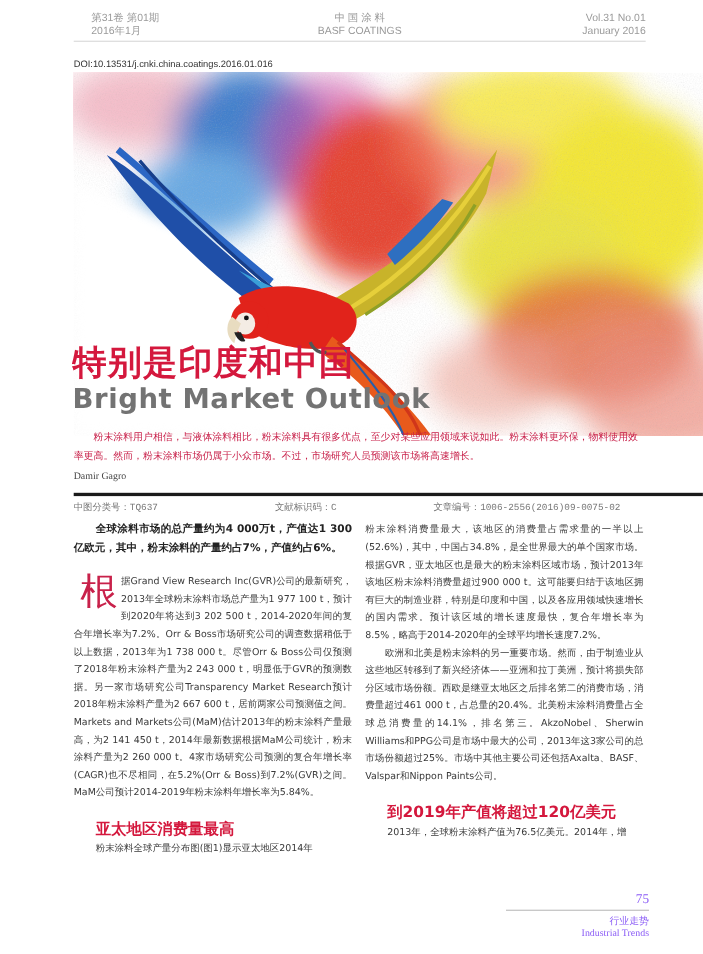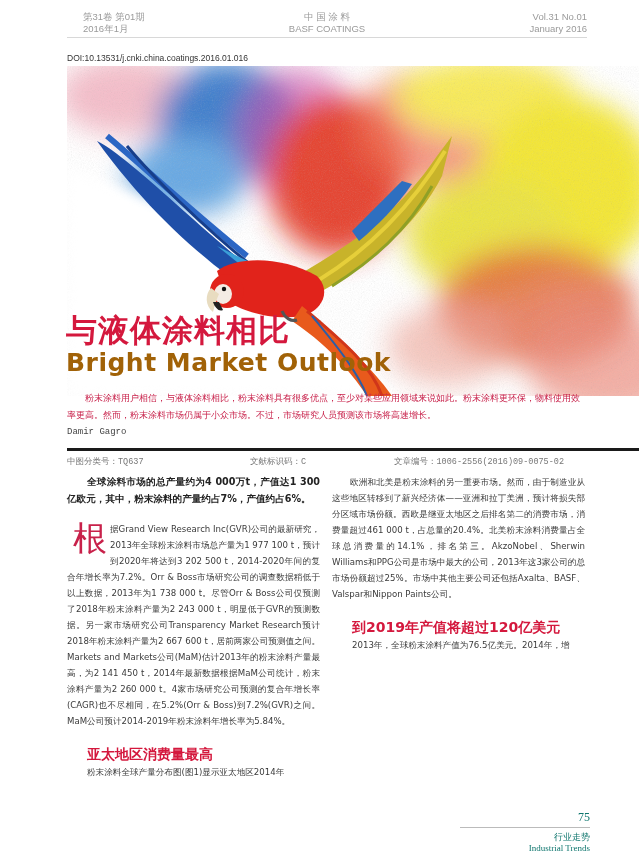--- a/index.html
+++ b/index.html
@@ -11,43 +11,43 @@
   .hdr-left { left: 0; margin-left: 16px; }
   .hdr-center { left: 0; width: 520px; text-align: center; }
   .hdr-right { right: 0; text-align: right; }
   .hdr-rule { position: absolute; left: 0; top: 26px; width: 520px; height: 1px; background: #d8d8d8; }
   .doi { position: absolute; left: 67px; top: 53px; font-family: Liberation Sans, sans-serif; font-size: 8.5px; color: #333; }
 
   .hero { position: absolute; left: 67px; top: 66px; width: 572px; height: 330px; overflow: hidden; }
   .hero svg { position: absolute; left: 0; top: 0; }
 
   .title-cn { position: absolute; left: 66px; top: 312px; font-family: "DejaVu Sans", sans-serif; font-weight: bold; font-size: 31px; color: #d4183d; letter-spacing: 1px; line-height: 36px; }
-  .title-en { position: absolute; left: 66px; top: 348px; font-family: "DejaVu Sans", sans-serif; font-weight: bold; font-size: 25px; color: #a16207; line-height: 30px; letter-spacing: 0.5px; }
+  .title-en { position: absolute; left: 66px; top: 348px; font-family: "DejaVu Sans", sans-serif; font-weight: bold; font-size: 25px; color: #737373; line-height: 30px; letter-spacing: 0.5px; }
 
   .abstract { position: absolute; left: 67px; top: 390px; width: 520px; font-family: "DejaVu Sans", sans-serif; font-size: 9px; line-height: 17px; color: #c8214a; text-indent: 18px; }
-  .author { position: absolute; left: 67px; top: 427px; font-family: Liberation Mono, monospace; font-size: 9px; color: #444; }
+  .author { position: absolute; left: 67px; top: 427px; font-family: Liberation Serif, serif; font-size: 9px; color: #444; }
 
   .meta-rule { position: absolute; left: 67px; top: 448px; width: 572px; height: 3px; background: #1a1a1a; }
   .meta { position: absolute; top: 456px; font-family: Liberation Mono, monospace; font-size: 8.5px; color: #777; }
   .meta-1 { left: 67px; }
   .meta-2 { left: 250px; }
   .meta-3 { left: 394px; }
 
   .col { position: absolute; width: 253px; font-family: "DejaVu Sans", sans-serif; font-size: 8.6px; line-height: 16px; color: #3a3a3a; text-align: justify; }
   .col-left { left: 67px; top: 474px; }
   .col-right { left: 332px; top: 474px; }
 
   .lead { font-weight: bold; color: #222; font-size: 9.6px; line-height: 16.5px; text-indent: 20px; margin-bottom: 14px; }
   .para { text-indent: 18px; }
   .para.noindent { text-indent: 0; }
   .dropcap { float: left; font-family: "DejaVu Sans", sans-serif; font-size: 34px; line-height: 34px; color: #c8214a; margin: 0 3px 0 6px; }
   .section-head { font-family: "DejaVu Sans", sans-serif; font-weight: bold; font-size: 14px; color: #d4183d; margin: 18px 0 2px 20px; line-height: 15px; }
   .section-body { text-indent: 20px; }
 
-  .footer { position: absolute; left: 460px; top: 810px; width: 130px; text-align: right; font-family: "Liberation Serif", serif; color: #0f766e; }
+  .footer { position: absolute; left: 460px; top: 810px; width: 130px; text-align: right; font-family: "Liberation Serif", serif; color: #8b5cf6; }
   .page-num { font-size: 12px; line-height: 14px; }
   .footer-rule { height: 1px; background: #bbb; margin: 3px 0 4px 0; }
   .section-cn { font-size: 9px; line-height: 11px; }
   .section-en { font-size: 9px; line-height: 11px; }
 </style>
 </head>
 <body>
 
 <div class="header">
   <div class="hdr-col hdr-left">
@@ -126,41 +126,42 @@
     <circle cx="160" cy="225" r="17" fill="#e1231b"></circle>
     <ellipse cx="156" cy="228" rx="9" ry="10" fill="#f4ece4"></ellipse>
     <circle cx="157" cy="223" r="2.2" fill="#111"></circle>
     <path d="M144 222 C138 228 138 240 146 246 C148 238 150 232 152 228 Z" fill="#e8dcc0"></path>
     <path d="M146 236 C148 242 152 246 156 244 L152 236 Z" fill="#222"></path>
 
     <path d="M215 245 C218 252 224 256 230 254" stroke="#555" stroke-width="3" fill="none"></path>
   </svg>
 </div>
 
-<div class="title-cn">与液体涂料相比</div>
+<div class="title-cn">特别是印度和中国</div>
 <div class="title-en">Bright Market Outlook</div>
 
 <p class="abstract">粉末涂料用户相信，与液体涂料相比，粉末涂料具有很多优点，至少对某些应用领域来说如此。粉末涂料更环保，物料使用效率更高。然而，粉末涂料市场仍属于小众市场。不过，市场研究人员预测该市场将高速增长。</p>
 <div class="author">Damir Gagro</div>
 
 <div class="meta-rule"></div>
 <div class="meta meta-1">中图分类号：TQ637</div>
 <div class="meta meta-2">文献标识码：C</div>
 <div class="meta meta-3">文章编号：1006-2556(2016)09-0075-02</div>
 
 <div class="col col-left">
   <p class="lead">全球涂料市场的总产量约为4 000万t，产值达1 300亿欧元，其中，粉末涂料的产量约占7%，产值约占6%。</p>
   <p class="para noindent">
     <span class="dropcap">根</span><span>据Grand View Research Inc(GVR)公司的最新研究，2013年全球粉末涂料市场总产量为1 977 100 t，预计到2020年将达到3 202 500 t，2014-2020年间的复合年增长率为7.2%。Orr &amp; Boss市场研究公司的调查数据稍低于以上数据，2013年为1 738 000 t。尽管Orr &amp; Boss公司仅预测了2018年粉末涂料产量为2 243 000 t，明显低于GVR的预测数据。另一家市场研究公司Transparency Market Research预计2018年粉末涂料产量为2 667 600 t，居前两家公司预测值之间。Markets and Markets公司(MaM)估计2013年的粉末涂料产量最高，为2 141 450 t，2014年最新数据根据MaM公司统计，粉末涂料产量为2 260 000 t。4家市场研究公司预测的复合年增长率(CAGR)也不尽相同，在5.2%(Orr &amp; Boss)到7.2%(GVR)之间。MaM公司预计2014-2019年粉末涂料年增长率为5.84%。</span>
   </p>
   <h3 class="section-head">亚太地区消费量最高</h3>
   <p class="section-body">粉末涂料全球产量分布图(图1)显示亚太地区2014年</p>
 </div>
 
 <div class="col col-right">
+  <p class="para noindent">粉末涂料消费量最大，该地区的消费量占需求量的一半以上(52.6%)，其中，中国占34.8%，是全世界最大的单个国家市场。根据GVR，亚太地区也是最大的粉末涂料区域市场，预计2013年该地区粉末涂料消费量超过900 000 t。这可能要归结于该地区拥有巨大的制造业群，特别是印度和中国，以及各应用领域快速增长的国内需求。预计该区域的增长速度最快，复合年增长率为8.5%，略高于2014-2020年的全球平均增长速度7.2%。</p>
   <p class="para">欧洲和北美是粉末涂料的另一重要市场。然而，由于制造业从这些地区转移到了新兴经济体——亚洲和拉丁美洲，预计将损失部分区域市场份额。西欧是继亚太地区之后排名第二的消费市场，消费量超过461 000 t，占总量的20.4%。北美粉末涂料消费量占全球总消费量的14.1%，排名第三。AkzoNobel、Sherwin Williams和PPG公司是市场中最大的公司，2013年这3家公司的总市场份额超过25%。市场中其他主要公司还包括Axalta、BASF、Valspar和Nippon Paints公司。</p>
   <h3 class="section-head">到2019年产值将超过120亿美元</h3>
   <p class="section-body">2013年，全球粉末涂料产值为76.5亿美元。2014年，增</p>
 </div>
 
 <div class="footer">
   <div class="page-num">75</div>
   <div class="footer-rule"></div>
   <div class="section-cn">行业走势</div>
   <div class="section-en">Industrial Trends</div>

